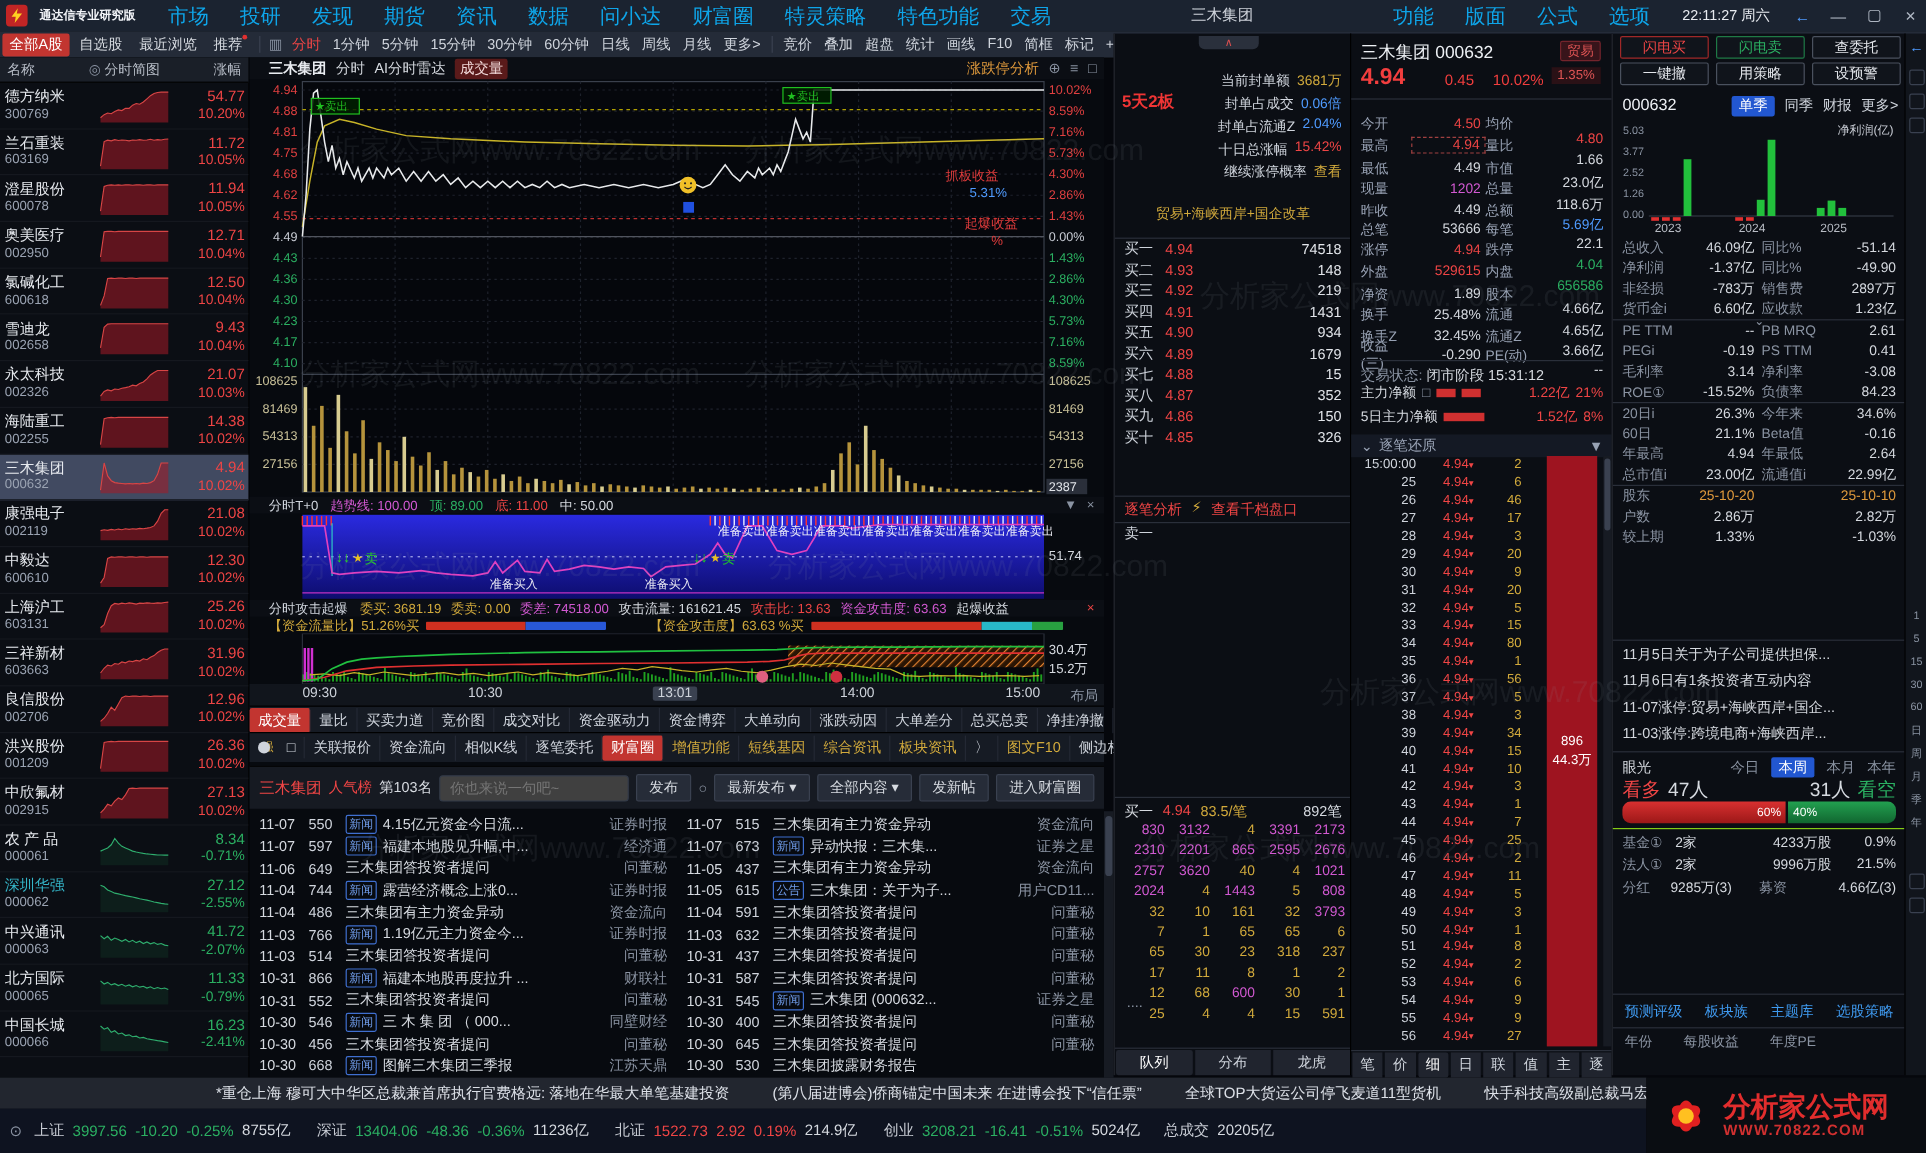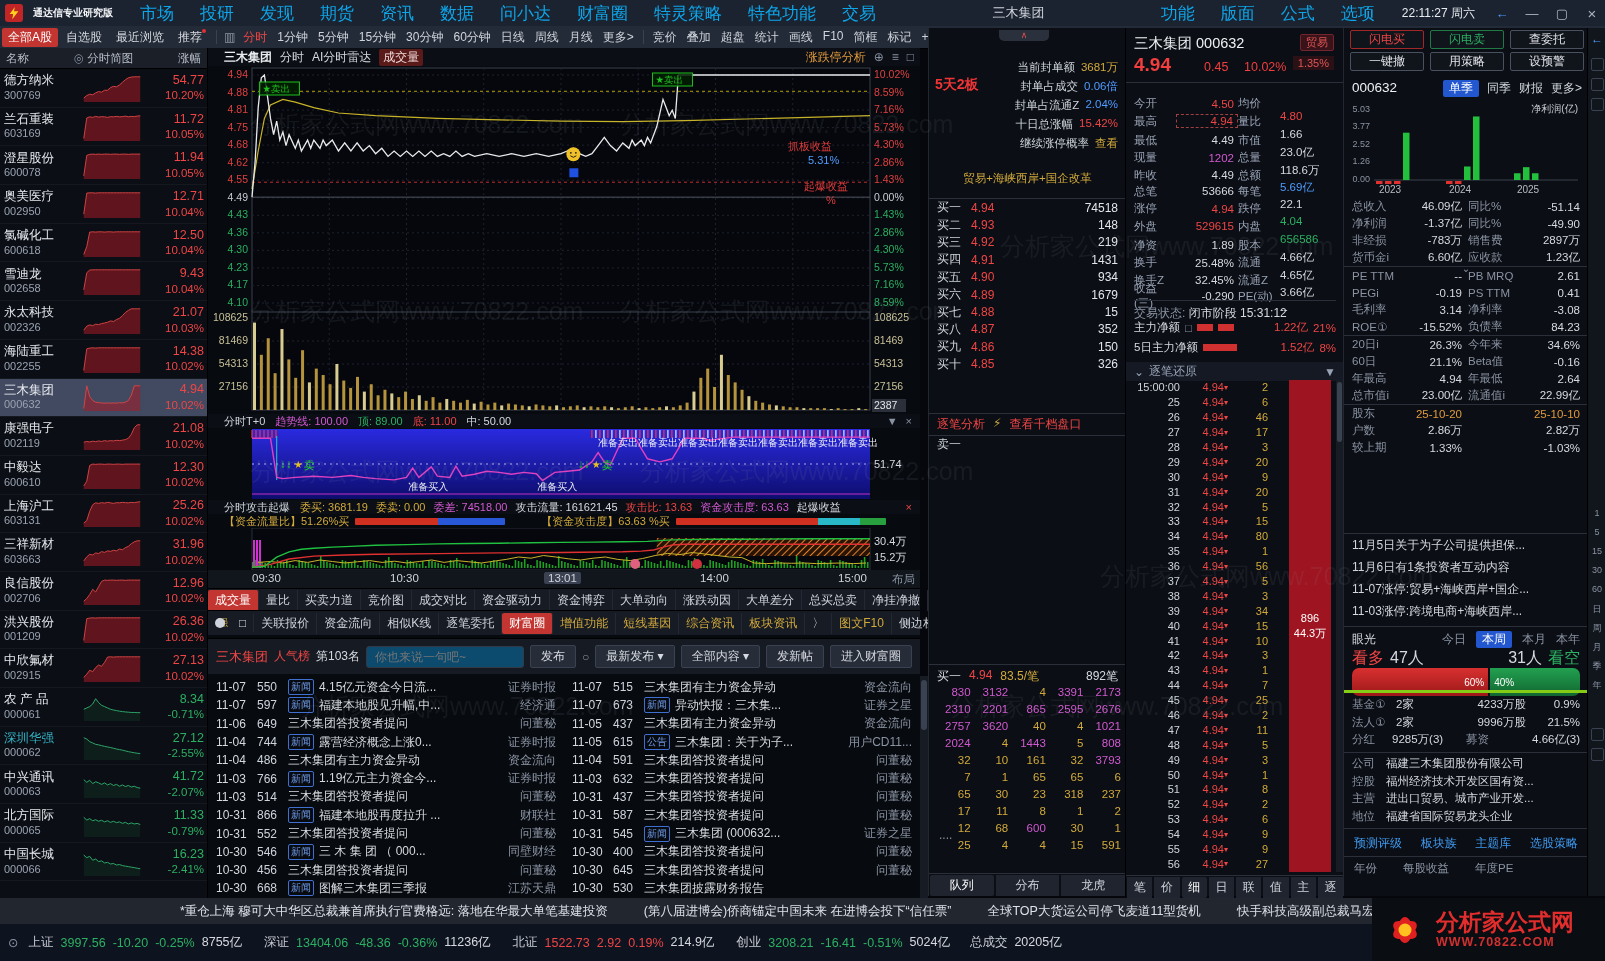--- a/index.html
+++ b/index.html
@@ -63,21 +63,21 @@
   .t-cur{background:#3a4150;padding:0 4px;border-radius:2px;}
   .tabrow{position:absolute;left:0;width:712px;display:flex;align-items:center;background:#161b24;border-top:1px solid #000;}
   .tab{padding:2px 7px;font-size:12px;color:#cfd4dc;border-right:1px solid #232834;white-space:nowrap;}
   .tab.yel{color:#d2aa3c;}
   .tr-right{margin-left:auto;display:flex;}
   .toggle{width:26px;height:12px;border-radius:7px;background:#3a4150;position:relative;margin:0 4px 0 6px;}
   .toggle::after{content:"";position:absolute;left:1px;top:1px;width:10px;height:10px;border-radius:50%;background:#cfd4dc;}
   
   #wealth{position:absolute;left:0;top:590px;width:712px;height:36px;background:#161a22;border-top:1px solid #000;
           display:flex;align-items:center;gap:6px;padding:0 8px;box-sizing:border-box;}
-  #wealth input{flex:1;background:#0c4a6e;border:1px solid #323a48;border-radius:3px;color:#8a93a2;
+  #wealth input{flex:1;background:#404040;border:1px solid #323a48;border-radius:3px;color:#8a93a2;
                 height:20px;font-size:12px;padding:0 8px;min-width:120px;}
   .wbtn{background:#262c38;border:1px solid #3a4150;border-radius:2px;padding:2px 10px;font-size:12px;color:#d6dae0;white-space:nowrap;}
   
   #news{position:absolute;left:0;top:630px;width:712px;height:220px;display:flex;}
   .ncol{width:356px;overflow:hidden;}
   .nrow{height:18.3px;display:flex;align-items:center;gap:5px;padding-left:8px;overflow:hidden;white-space:nowrap;}
   .nd{color:#d6dae0;width:36px;flex:none;}
   .nn{color:#cfd4dc;width:26px;flex:none;}
   .nb{flex:none;border:1px solid #3f6fd0;color:#6f9bе8;color:#6f9be8;font-size:10px;padding:0 2px;border-radius:2px;}
   .nt{color:#d6dae0;overflow:hidden;text-overflow:ellipsis;}
@@ -117,21 +117,21 @@
   #q-name{position:absolute;left:8px;top:6px;font-size:14.5px;color:#eef1f5;}
   #q-badge{position:absolute;right:10px;top:6px;background:#38141a;border:1px solid #73242c;color:#e05555;
            font-size:11px;padding:0 5px;border-radius:2px;}
   #q-price{position:absolute;left:8px;top:26px;font-size:19px;font-weight:bold;color:#f23e3e;}
   #q-chg{position:absolute;left:78px;top:32px;color:#f23e3e;font-size:12.5px;}
   #q-pct{position:absolute;left:118px;top:32px;color:#f23e3e;font-size:12.5px;}
   #q-side{position:absolute;right:10px;top:28px;background:#2a1116;color:#e05555;font-size:11px;padding:1px 5px;}
   #q-stats{position:absolute;left:0;top:54px;width:218px;border-top:1px solid #2a2f3a;padding-top:2px;}
   .qrow{display:grid;grid-template-columns:42px 62px 42px 1fr;font-size:11.5px;height:17.5px;align-items:center;padding:0 8px;}
   .qrow .val{text-align:right;padding-right:4px;}
-  .qrow .val2{margin-top:25px;}
+  .qrow .val2{text-align:right;margin-top:25px;}
   .qrow .lab{color:#98a2b4;}
   #q-session{position:absolute;left:8px;top:272px;color:#cfd4dc;border-top:1px solid #2a2f3a;width:202px;padding-top:4px;}
   .mainrow{position:absolute;left:8px;width:202px;display:flex;align-items:center;gap:5px;font-size:11.5px;}
   .mbar{height:7px;background:#d03030;}
   #ticksec-head{position:absolute;left:0;top:334px;width:218px;background:#141924;color:#98a2b4;
                 display:flex;align-items:center;gap:5px;padding:1px 8px;box-sizing:border-box;}
   #ticks{position:absolute;left:0;top:352px;width:218px;height:492px;overflow:hidden;}
   .trow{display:flex;height:14.9px;font-size:11px;align-items:center;}
   .tt{width:54px;text-align:right;color:#cfd4dc;}
   .tp{width:44px;text-align:right;color:#ef4545;}
@@ -155,29 +155,29 @@
   .frow .v2{text-align:right;}
   .frow .lab{color:#8a93a2;}
   .frow.top{border-top:1px solid #2a2f3a;}
   #fin-rows{position:absolute;left:0;top:170px;width:244px;}
   .chev{position:absolute;left:0;top:238px;width:244px;text-align:center;color:#8a93a2;font-size:10px;height:8px;line-height:6px;}
   #fnews{position:absolute;left:0;top:505px;width:244px;border-top:1px solid #2a2f3a;}
   #fnews div{padding:2.5px 8px;white-space:nowrap;overflow:hidden;font-size:12px;color:#d4d8de;}
   #eye{position:absolute;left:0;top:598px;width:244px;display:flex;gap:10px;padding:0 8px;box-sizing:border-box;
        font-size:12px;align-items:center;border-top:1px solid #2a2f3a;padding-top:4px;}
   #bullbear{position:absolute;left:0;top:620px;width:244px;display:flex;padding:0 8px;box-sizing:border-box;font-size:16px;gap:6px;}
-  #gauge{position:absolute;left:8px;top:640px;width:228px;height:28px;display:flex;gap:2px;}
+  #gauge{position:absolute;left:8px;top:640px;width:228px;height:18px;display:flex;gap:2px;}
   #gauge .gred{width:58%;background:linear-gradient(#d83030,#9c1818);border-radius:7px 0 0 7px;
                color:#fff;font-size:10px;display:flex;align-items:center;justify-content:flex-end;padding-right:4px;}
   #gauge .ggrn{flex:1;background:linear-gradient(#22a050,#116630);border-radius:0 7px 7px 0;
                color:#fff;font-size:10px;display:flex;align-items:center;padding-left:4px;}
   .hrow{display:grid;grid-template-columns:44px 40px 1fr 48px;font-size:11.5px;height:18px;align-items:center;padding:0 8px;}
   .hrow span:nth-child(3){text-align:right;padding-right:6px;}
   .hrow span:nth-child(4){text-align:right;}
-  #holders{position:absolute;left:0;top:662px;width:244px;border-top:3px solid #84cc16;padding-top:2px;}
+  #holders{position:absolute;left:0;top:662px;width:244px;border-top:1px solid #84cc16;padding-top:2px;}
   #divirow{position:absolute;left:0;top:704px;width:244px;display:grid;grid-template-columns:40px 74px 40px 1fr;
            font-size:11.5px;padding:0 8px;box-sizing:border-box;}
   #company{position:absolute;left:0;top:724px;width:244px;border-top:1px solid #2a2f3a;padding-top:2px;}
   .crow{display:flex;font-size:11.5px;height:17.6px;align-items:center;padding:0 8px;white-space:nowrap;overflow:hidden;}
   .crow .lab{color:#8a93a2;width:34px;flex:none;}
   #flinks{position:absolute;left:0;top:800px;width:244px;display:flex;justify-content:space-between;
           padding:0 10px;box-sizing:border-box;font-size:12px;border-top:1px solid #2a2f3a;padding-top:6px;}
   #flinks span{color:#3f9af0;}
   #fthead{position:absolute;left:0;top:828px;width:244px;display:flex;gap:26px;padding:4px 10px;box-sizing:border-box;
           font-size:11.5px;color:#8a93a2;border-top:1px solid #2a2f3a;}
@@ -2168,42 +2168,20 @@
           <span class="wht">9996万股</span>
           <span class="wht">21.5%</span>
         </div>
       </div>
     <div id="divirow">
       <span class="gry">分红</span>
       <span class="wht">9285万(3)</span>
       <span class="gry">募资</span>
       <span class="wht" style="text-align:right">4.66亿(3)</span>
     </div>
-    <div id="company">
-
-        <div class="crow">
-          <span class="lab">公司</span>
-          <span class="wht">福建三木集团股份有限公司</span>
-        </div>
-
-        <div class="crow">
-          <span class="lab">控股</span>
-          <span class="wht">福州经济技术开发区国有资...</span>
-        </div>
-
-        <div class="crow">
-          <span class="lab">主营</span>
-          <span class="wht">进出口贸易、城市产业开发...</span>
-        </div>
-
-        <div class="crow">
-          <span class="lab">地位</span>
-          <span class="wht">福建省国际贸易龙头企业</span>
-        </div>
-      </div>
     <div id="flinks">
 
     <span>预测评级</span>
         <span>板块族</span>
         <span>主题库</span>
         <span>选股策略</span>
       </div>
     <div id="fthead">
 
     <span>年份</span>

